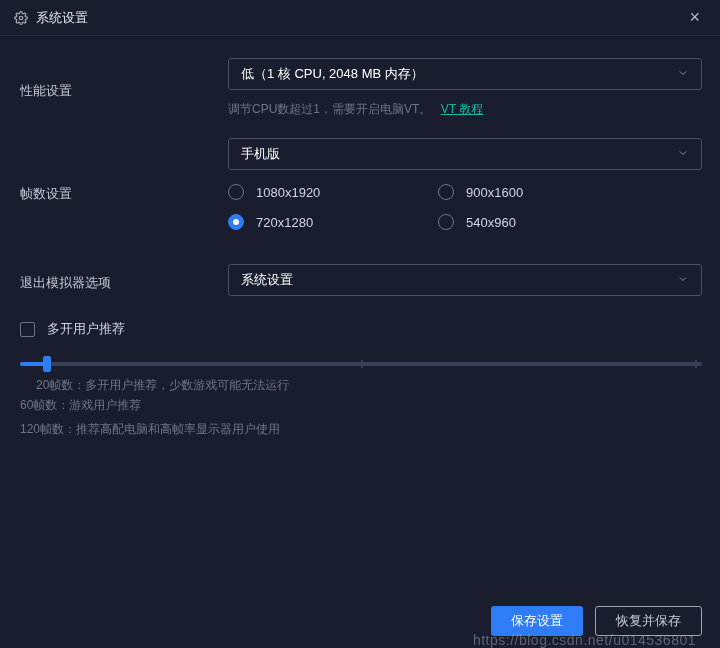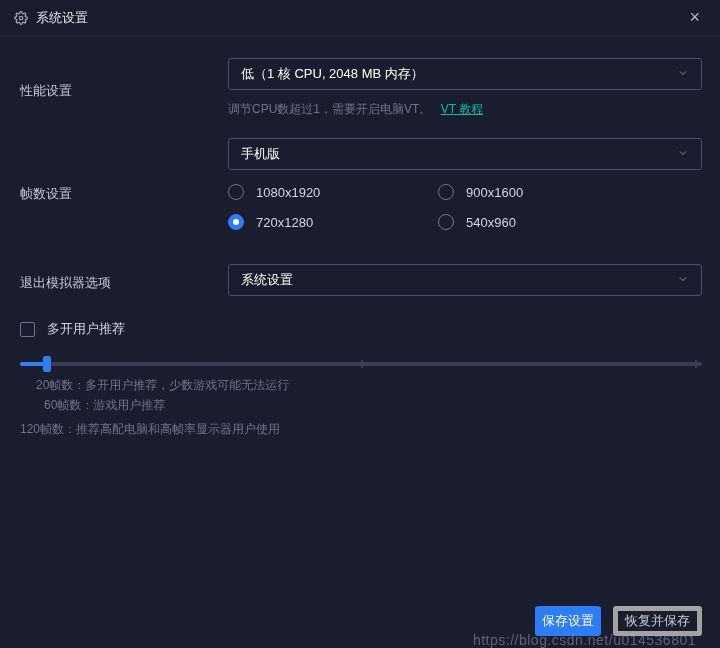--- a/index.html
+++ b/index.html
@@ -71,25 +71,25 @@
       position: absolute; width: 8px; height: 16px; background: #2f7df6;
       border-radius: 2px; top: -6px; left: 4%; transform: translateX(-50%);
     }
     .slider-tick { position: absolute; width: 2px; height: 8px; background: #3a3f56; top: -2px; }
     .footer {
       position: absolute; bottom: 0; left: 0; right: 0; height: 54px;
       display: flex; align-items: center; justify-content: flex-end;
       padding: 0 18px; gap: 12px;
     }
     .btn {
-      height: 30px; padding: 0 7px; border-radius: 3px; font-size: 13px;
+      height: 30px; padding: 0 20px; border-radius: 3px; font-size: 13px;
       display: flex; align-items: center; cursor: pointer;
     }
     .btn-primary { background: #2f7df6; color: #fff; }
-    .btn-secondary { background: transparent; border: 5px solid #a3a3a3; color: #c8cad4; }
+    .btn-secondary { background: transparent; border: 1px solid #a3a3a3; color: #c8cad4; }
     .watermark {
       position: absolute; bottom: 0; right: 24px; color: rgba(180,184,200,0.45);
       font-size: 14px; pointer-events: none; letter-spacing: 0.5px;
     }
   </style>
 </head>
 <body>
 
 <div class="titlebar">
   <span class="gear">
@@ -181,21 +181,21 @@
   <div class="row" style="margin-bottom:0;">
     <div class="row-body">
       <div class="slider-wrap">
         <div class="slider">
           <div class="slider-fill"></div>
           <div class="slider-thumb"></div>
           <div class="slider-tick" style="left:50%;"></div>
           <div class="slider-tick" style="left:99%;"></div>
         </div>
         <div class="hint" style="margin-top:6px;margin-left:16px;">20帧数：多开用户推荐，少数游戏可能无法运行</div>
-        <div class="hint" style="margin-top:2px;margin-left:24px;">60帧数：游戏用户推荐</div>
+        <div class="hint" style="margin-top:2px;">60帧数：游戏用户推荐</div>
         <div class="hint" style="margin-top:6px;">120帧数：推荐高配电脑和高帧率显示器用户使用</div>
       </div>
     </div>
   </div>
 
 </div>
 
 <div class="footer">
   <div class="btn btn-primary">保存设置</div>
   <div class="btn btn-secondary">恢复并保存</div>

